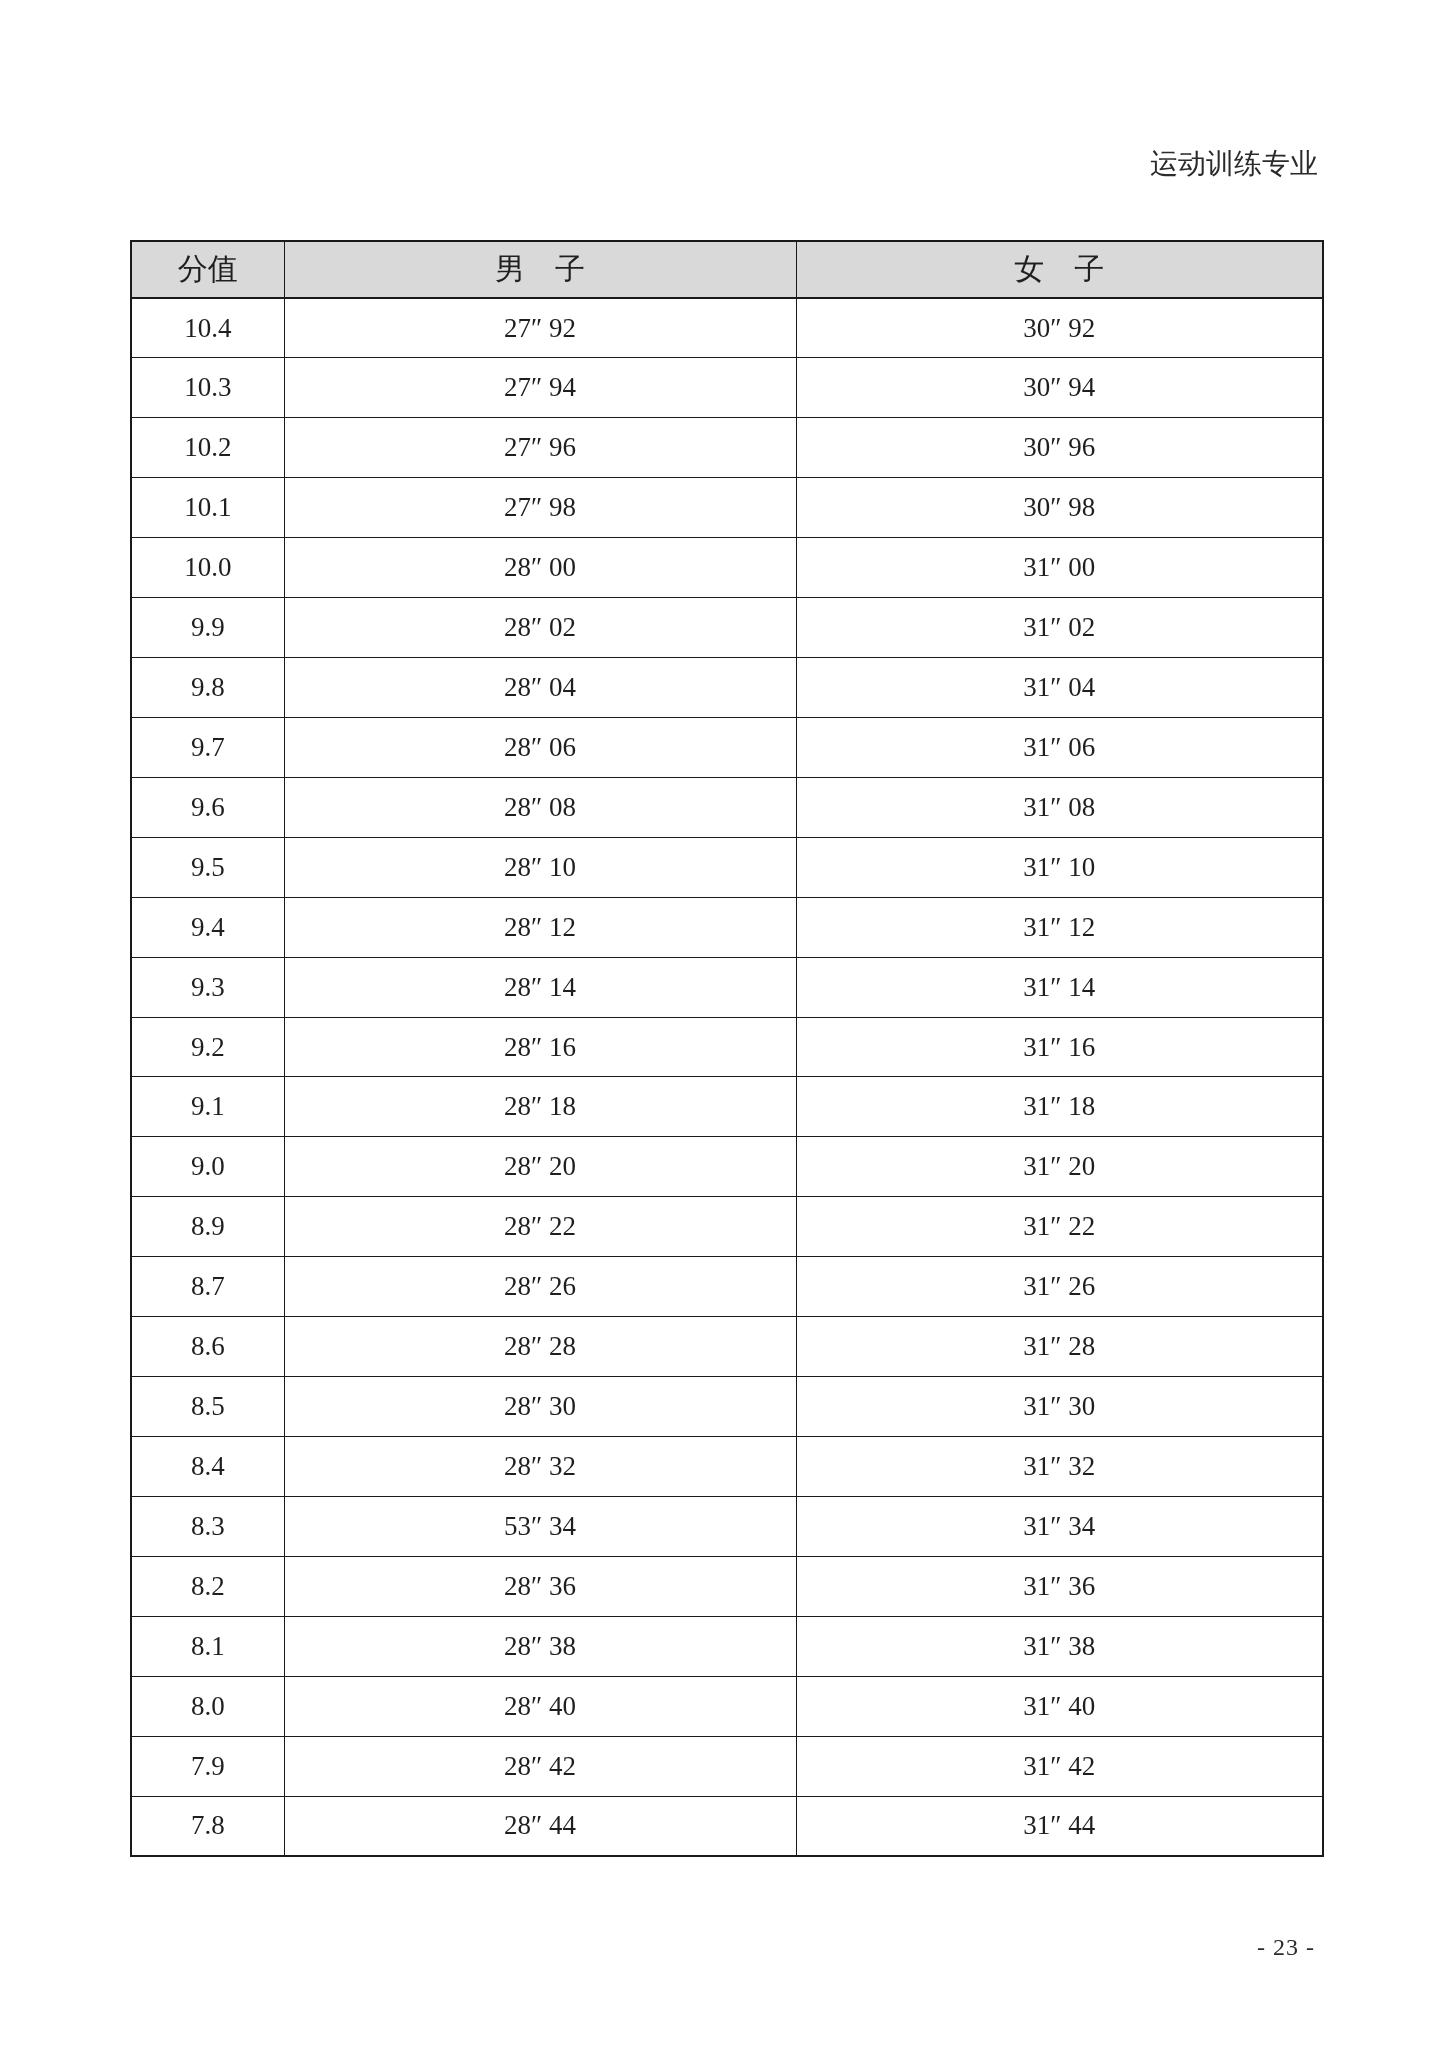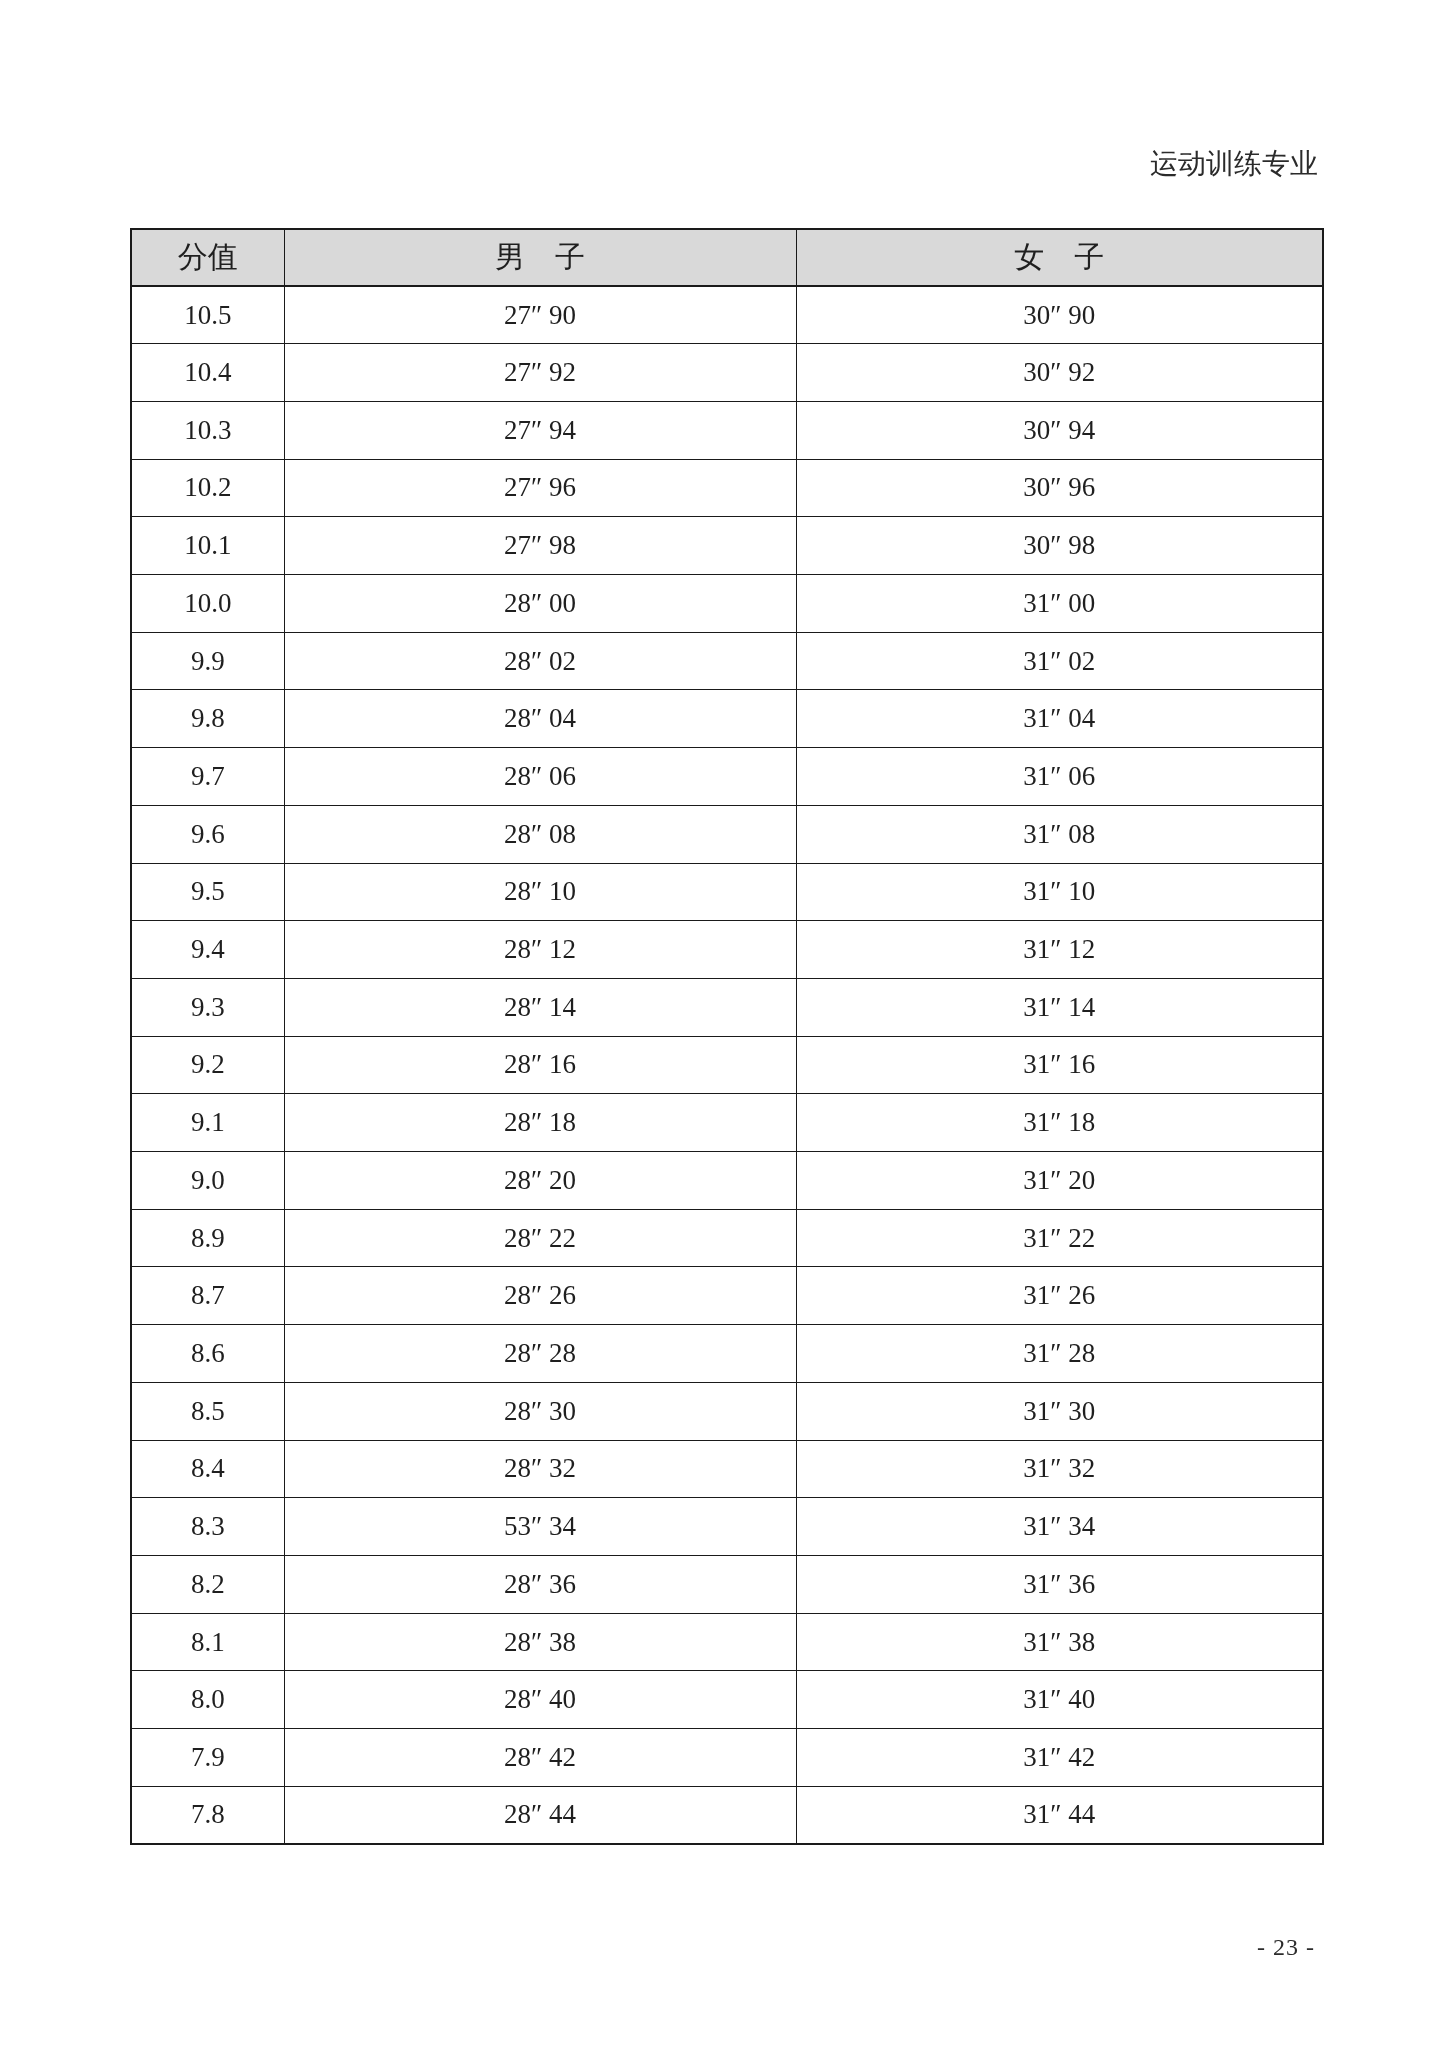--- a/index.html
+++ b/index.html
@@ -22,21 +22,21 @@
     top: 148px;
     right: 131px;
     font-size: 28px;
     line-height: 1.15;
     color: #2b2b2b;
     white-space: nowrap;
   }
   table.score-table {
     position: absolute;
     left: 130px;
-    top: 228px;
+    top: 240px;
     width: 1192px;
     height: 1617px;
     border-collapse: collapse;
     table-layout: fixed;
     font-size: 27px;
     color: #1f1f1f;
     border-radius: 14px;
   }
   table.score-table th,
   table.score-table td {
@@ -88,25 +88,20 @@
     </colgroup>
     <thead>
       <tr>
         <th>分值</th>
         <th>男　子</th>
         <th>女　子</th>
       </tr>
     </thead>
     <tbody>
         <tr>
-          <td>10.5</td>
-          <td>27″ 90</td>
-          <td>30″ 90</td>
-        </tr>
-        <tr>
           <td>10.4</td>
           <td>27″ 92</td>
           <td>30″ 92</td>
         </tr>
         <tr>
           <td>10.3</td>
           <td>27″ 94</td>
           <td>30″ 94</td>
         </tr>
         <tr>

